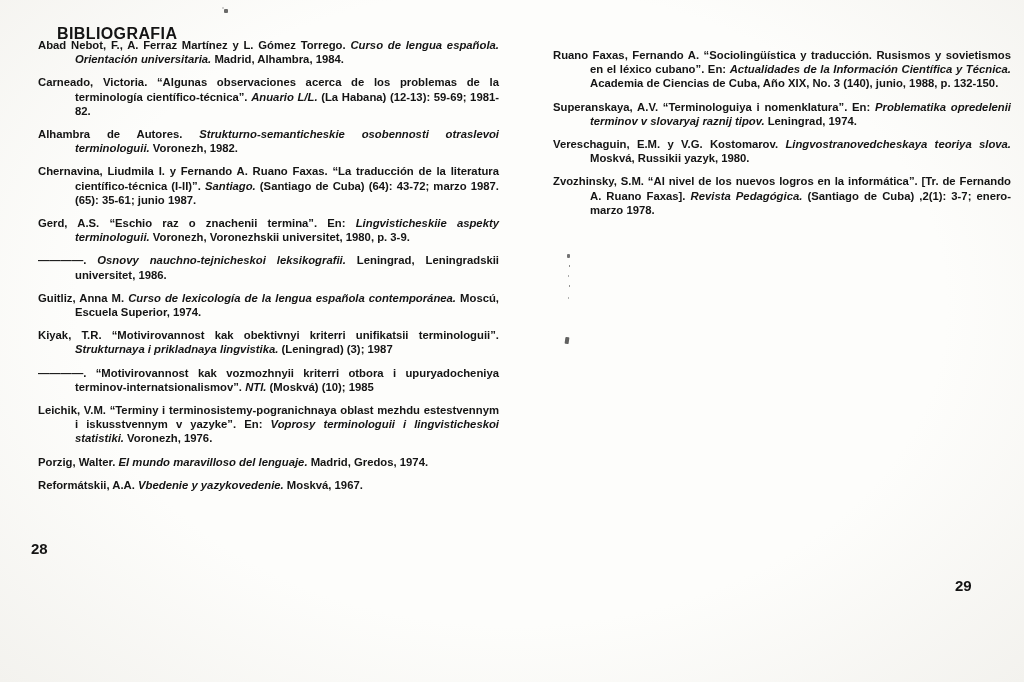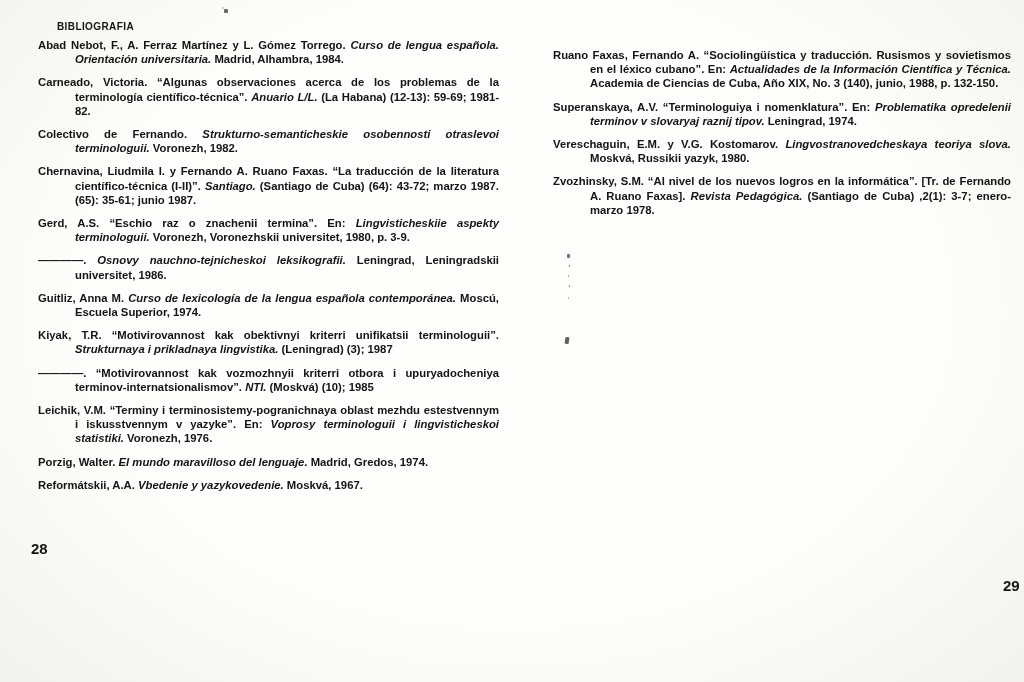--- a/index.html
+++ b/index.html
@@ -10,21 +10,21 @@
   body {
     position: relative;
     background:
       radial-gradient(ellipse at 50% 45%, #fdfdfb 60%, #f3f2ee 100%);
     font-family: "Liberation Sans", sans-serif;
     color: #141414;
   }
   .page-title {
     position: absolute;
     left: 57px; top: 14px;
-    font-size: 10px;
+    font-size: 16px;
     font-weight: bold;
     letter-spacing: 0.4px;
   }
   .col {
     position: absolute;
     font-size: 11.3px;
     font-weight: bold;
     line-height: 14.2px;
   }
   .col-left  { left: 38px;  top: 38px; width: 461px; }
@@ -35,21 +35,21 @@
     text-indent: -37px;
     text-align: justify;
   }
   .it { font-style: italic; }
   .pagenum {
     position: absolute;
     font-size: 15px;
     font-weight: bold;
   }
   .pagenum-left  { left: 14px;  top: 540px; margin-left: 17px; }
-  .pagenum-right { left: 955px; top: 577px; margin-left: 48px; }
+  .pagenum-right { left: 955px; top: 577px; }
   
   .smudge { position: absolute; background: #3a3a3a; }
   .smudge-top {
     left: 224px; top: 9px; width: 4px; height: 4px;
     border-radius: 1px; opacity: .75;
     box-shadow: -3px -3px 0 -1px rgba(90,90,90,.35);
   }
   .smudge-vert {
     left: 567px; top: 254px; width: 3px; height: 4px;
     opacity: .7; border-radius: 1px;
@@ -65,21 +65,21 @@
   }
 </style>
 </head>
 <body>
 
 <h1 class="page-title">BIBLIOGRAFIA</h1>
 
 <div class="col col-left" id="entries-left">
     <p class="entry"><span>Abad Nebot, F., A. Ferraz Martínez y L. Gómez Torrego. </span><span class="it">Curso de lengua española. Orientación universitaria.</span><span> Madrid, Alhambra, 1984.</span></p>
     <p class="entry"><span>Carneado, Victoria. “Algunas observaciones acerca de los problemas de la terminología científico-técnica”. </span><span class="it">Anuario L/L.</span><span> (La Habana) (12-13): 59-69; 1981-82.</span></p>
-    <p class="entry"><span>Colectivo de Fernando. </span><span class="it">Strukturno-semanticheskie osobennosti otraslevoi terminologuii.</span><span> Voronezh, 1982.</span></p>
+    <p class="entry"><span>Alhambra de Autores. </span><span class="it">Strukturno-semanticheskie osobennosti otraslevoi terminologuii.</span><span> Voronezh, 1982.</span></p>
     <p class="entry"><span>Chernavina, Liudmila I. y Fernando A. Ruano Faxas. “La traducción de la literatura científico-técnica (I-II)”. </span><span class="it">Santiago.</span><span> (Santiago de Cuba) (64): 43-72; marzo 1987. (65): 35-61; junio 1987.</span></p>
     <p class="entry"><span>Gerd, A.S. “Eschio raz o znachenii termina”. En: </span><span class="it">Lingvisticheskiie aspekty terminologuii.</span><span> Voronezh, Voronezhskii universitet, 1980, p. 3-9.</span></p>
     <p class="entry"><span>————. </span><span class="it">Osnovy nauchno-tejnicheskoi leksikografii.</span><span> Leningrad, Leningradskii universitet, 1986.</span></p>
     <p class="entry"><span>Guitliz, Anna M. </span><span class="it">Curso de lexicología de la lengua española contemporánea.</span><span> Moscú, Escuela Superior, 1974.</span></p>
     <p class="entry"><span>Kiyak, T.R. “Motivirovannost kak obektivnyi kriterri unifikatsii terminologuii”. </span><span class="it">Strukturnaya i prikladnaya lingvistika.</span><span> (Leningrad) (3); 1987</span></p>
     <p class="entry"><span>————. “Motivirovannost kak vozmozhnyii kriterri otbora i upuryadocheniya terminov-internatsionalismov”. </span><span class="it">NTI.</span><span> (Moskvá) (10); 1985</span></p>
     <p class="entry"><span>Leichik, V.M. “Terminy i terminosistemy-pogranichnaya oblast mezhdu estestvennym i iskusstvennym v yazyke”. En: </span><span class="it">Voprosy terminologuii i lingvisticheskoi statistiki.</span><span> Voronezh, 1976.</span></p>
     <p class="entry"><span>Porzig, Walter. </span><span class="it">El mundo maravilloso del lenguaje.</span><span> Madrid, Gredos, 1974.</span></p>
     <p class="entry"><span>Reformátskii, A.A. </span><span class="it">Vbedenie y yazykovedenie.</span><span> Moskvá, 1967.</span></p>
   </div>

